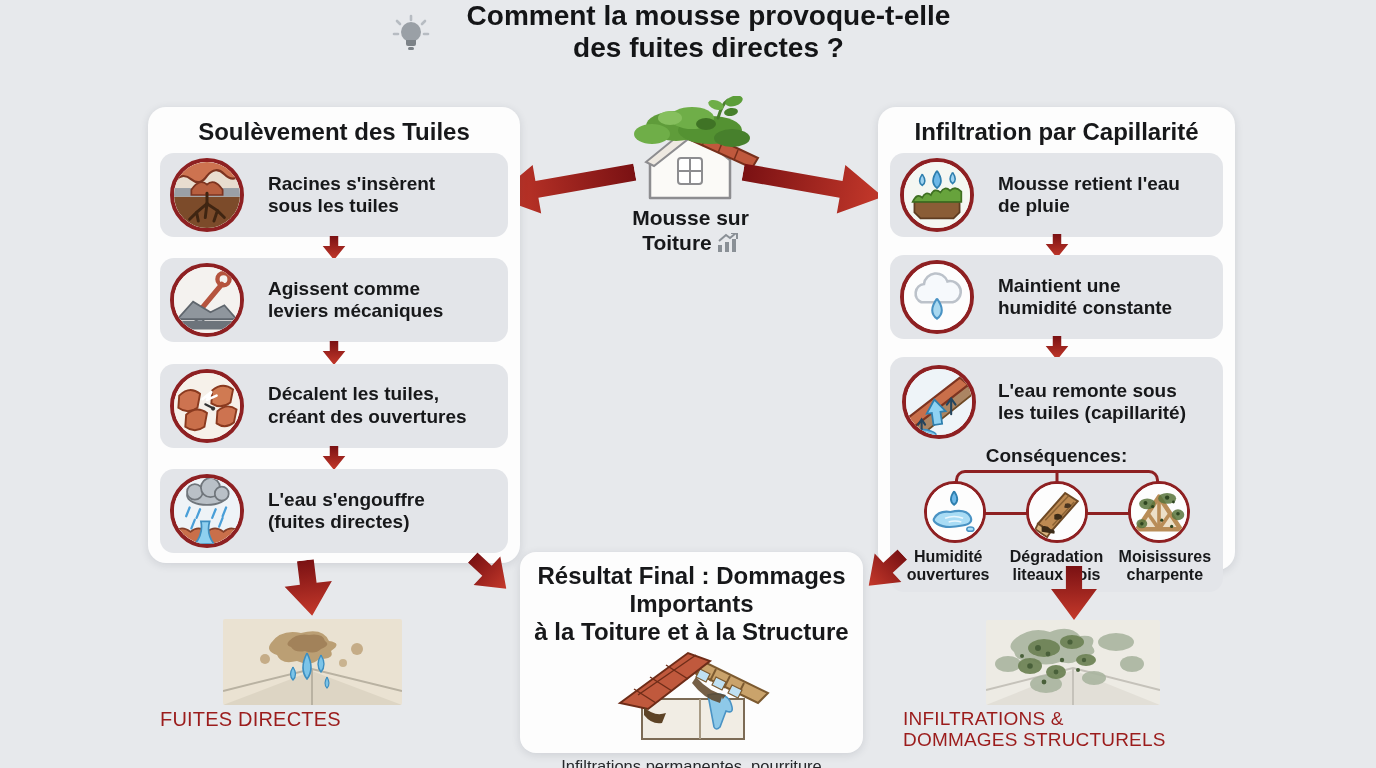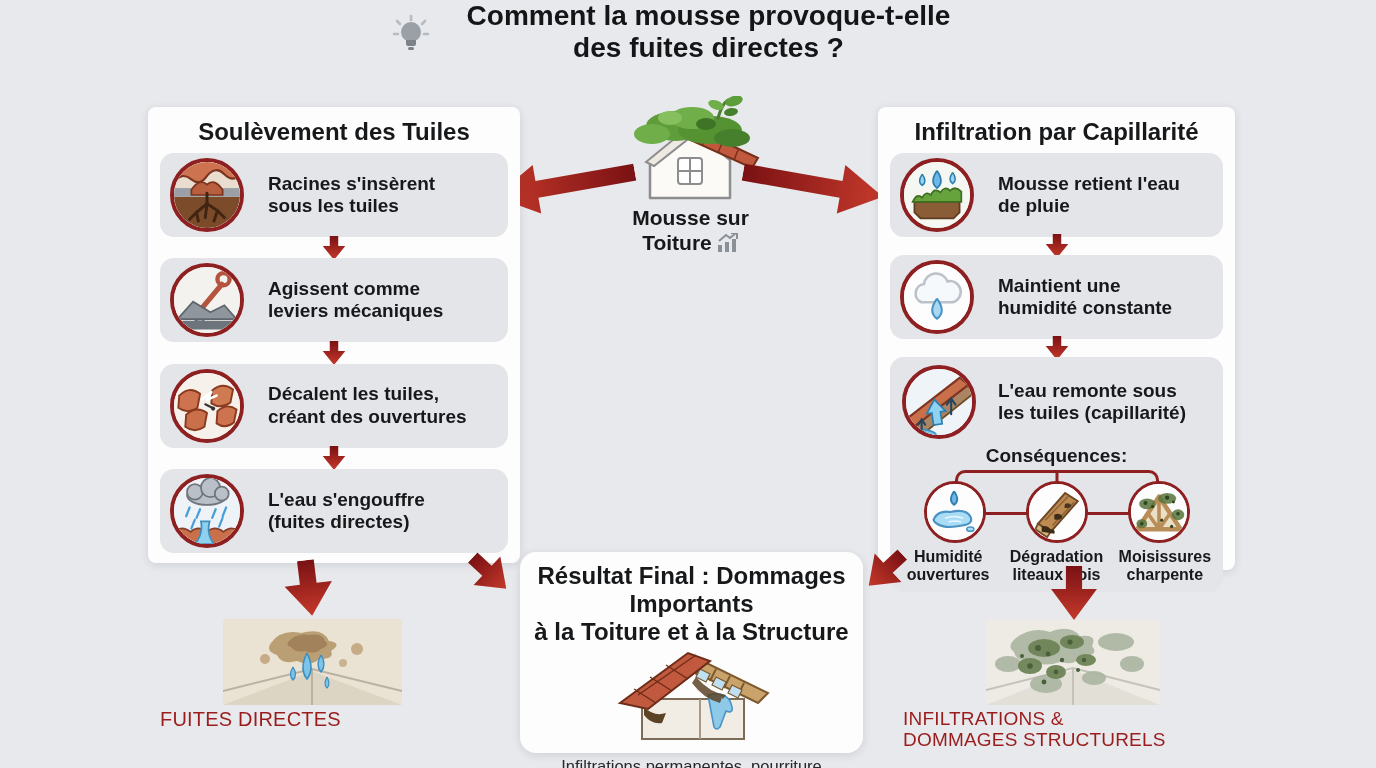--- a/index.html
+++ b/index.html
@@ -11,21 +11,21 @@
   }
   .abs{position:absolute;}
   .pre{white-space:pre-line;}
 
   
   .title-wrap{left:0;top:13;width:100%;text-align:center;}
   .title-line{font-size:28px;font-weight:bold;line-height:32px;color:#141517;padding-left:41px;}
 
   
   .panel{
-    background:#fdfdfd;border-radius:8px;
+    background:#fdfdfd;border-radius:18px;
     box-shadow:0 2px 8px rgba(40,45,60,.13);
     padding:8px 12px 10px 12px;box-sizing:border-box;
     display:flex;flex-direction:column;align-items:stretch;
   }
   .panel-title{font-size:24px;font-weight:bold;text-align:center;line-height:30px;margin:2px 0 6px 0;}
   .step{
     background:#e3e5e9;border-radius:14px;
     display:flex;align-items:center;gap:24px;
     padding:5px 10px;box-sizing:border-box;min-height:84px;
   }

